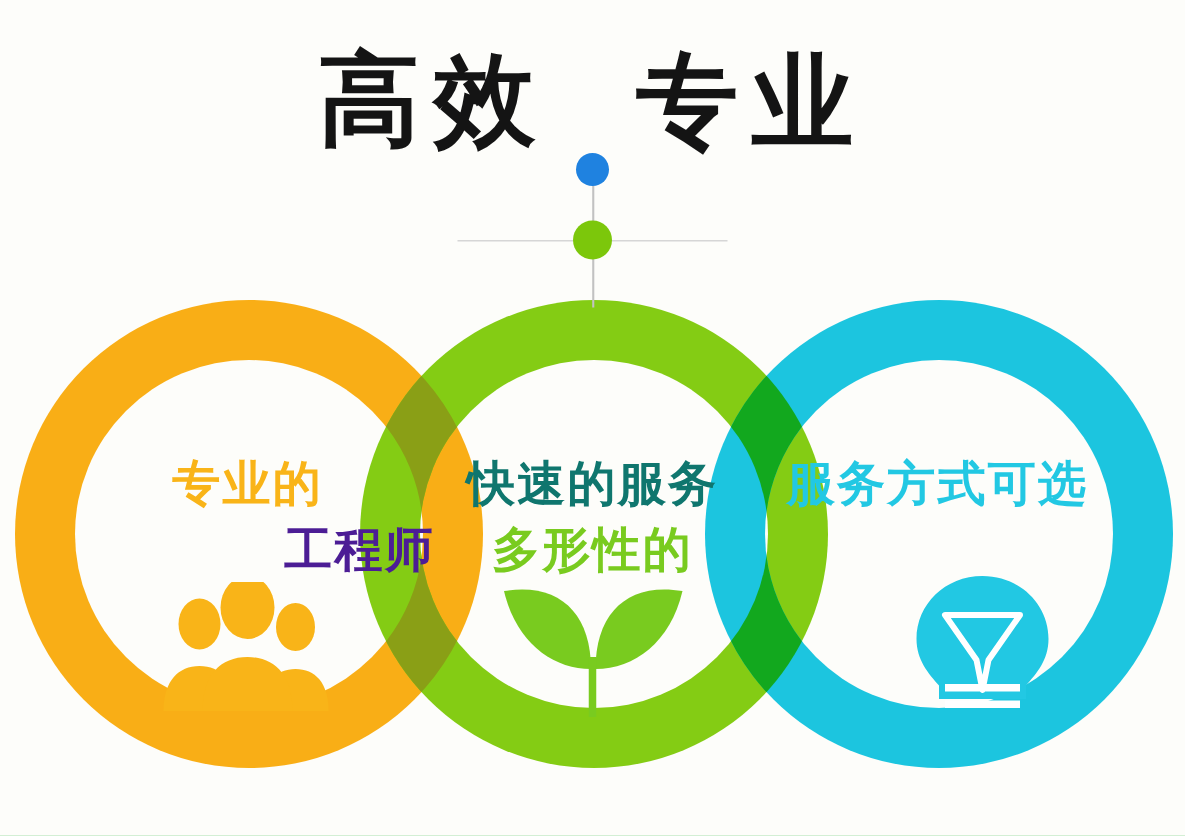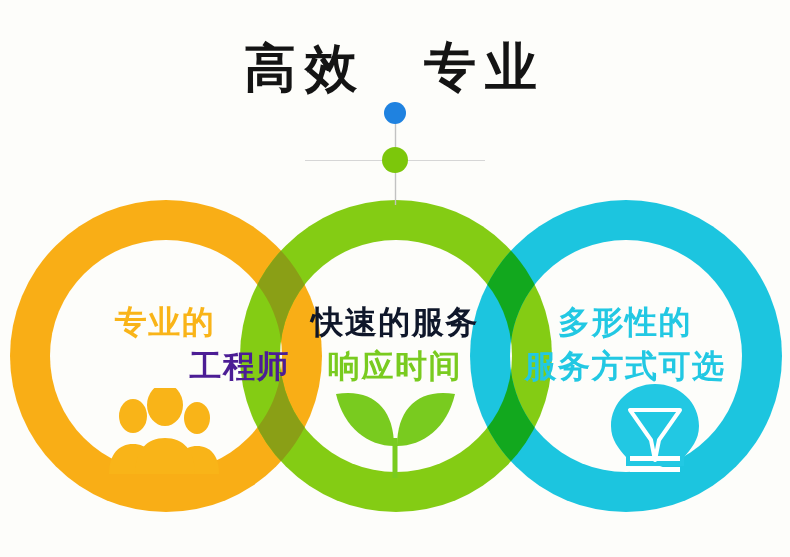--- a/index.html
+++ b/index.html
@@ -31,21 +31,21 @@
     top: 26px;
     width: 790px;
     height: 84px;
     display: flex;
     align-items: center;
     justify-content: center;
     gap: 58px;
     z-index: 6;
   }
   .headline-word {
-    font-size: 52px;
+    font-size: 68px;
     font-weight: 700;
     color: #141414;
     letter-spacing: 9px;
     line-height: 1;
     white-space: nowrap;
     font-family: "DejaVu Sans", "Liberation Sans", sans-serif;
   }
 
   
   #connector {
@@ -172,26 +172,25 @@
 
     <circle cx="166" cy="356" r="116" fill="#ffffff" opacity="0"></circle>
   </svg>
 
   <div class="lobe" id="lobe-a">
     <div class="lobe-line" style="color: rgb(249, 180, 24);">专业的</div>
     <div class="lobe-line" style="color: #4c1d95; text-align: right;">工程师</div>
   </div>
 
   <div class="lobe" id="lobe-b">
-    <div class="lobe-line" style="color: #0f172a;">快速的服务</div>
-    <div class="lobe-line" style="color: rgb(121, 203, 31);">响应时间</div>
+    <div class="lobe-line" style="color: #0f766e;">快速的服务</div>
+    <div class="lobe-line" style="color: rgb(121, 203, 31);">多形性的</div>
   </div>
 
   <div class="lobe" id="lobe-c">
-    <div class="lobe-line" style="color: rgb(34, 200, 227);">多形性的</div>
     <div class="lobe-line" style="color: rgb(34, 200, 227);">服务方式可选</div>
   </div>
 
   <div class="icon-wrap" id="icon-people">
     <svg viewBox="0 0 140 86" width="140" height="86">
       <g id="people-shapes" fill="#f9b418">
         <ellipse cx="38" cy="28" rx="14" ry="17"></ellipse>
         <path d="M14 86 C14 66 24 56 38 56 C52 56 62 66 62 86 Z"></path>
         <ellipse cx="102" cy="30" rx="13" ry="16"></ellipse>
         <path d="M80 86 C80 67 89 58 102 58 C115 58 124 67 124 86 Z"></path>

